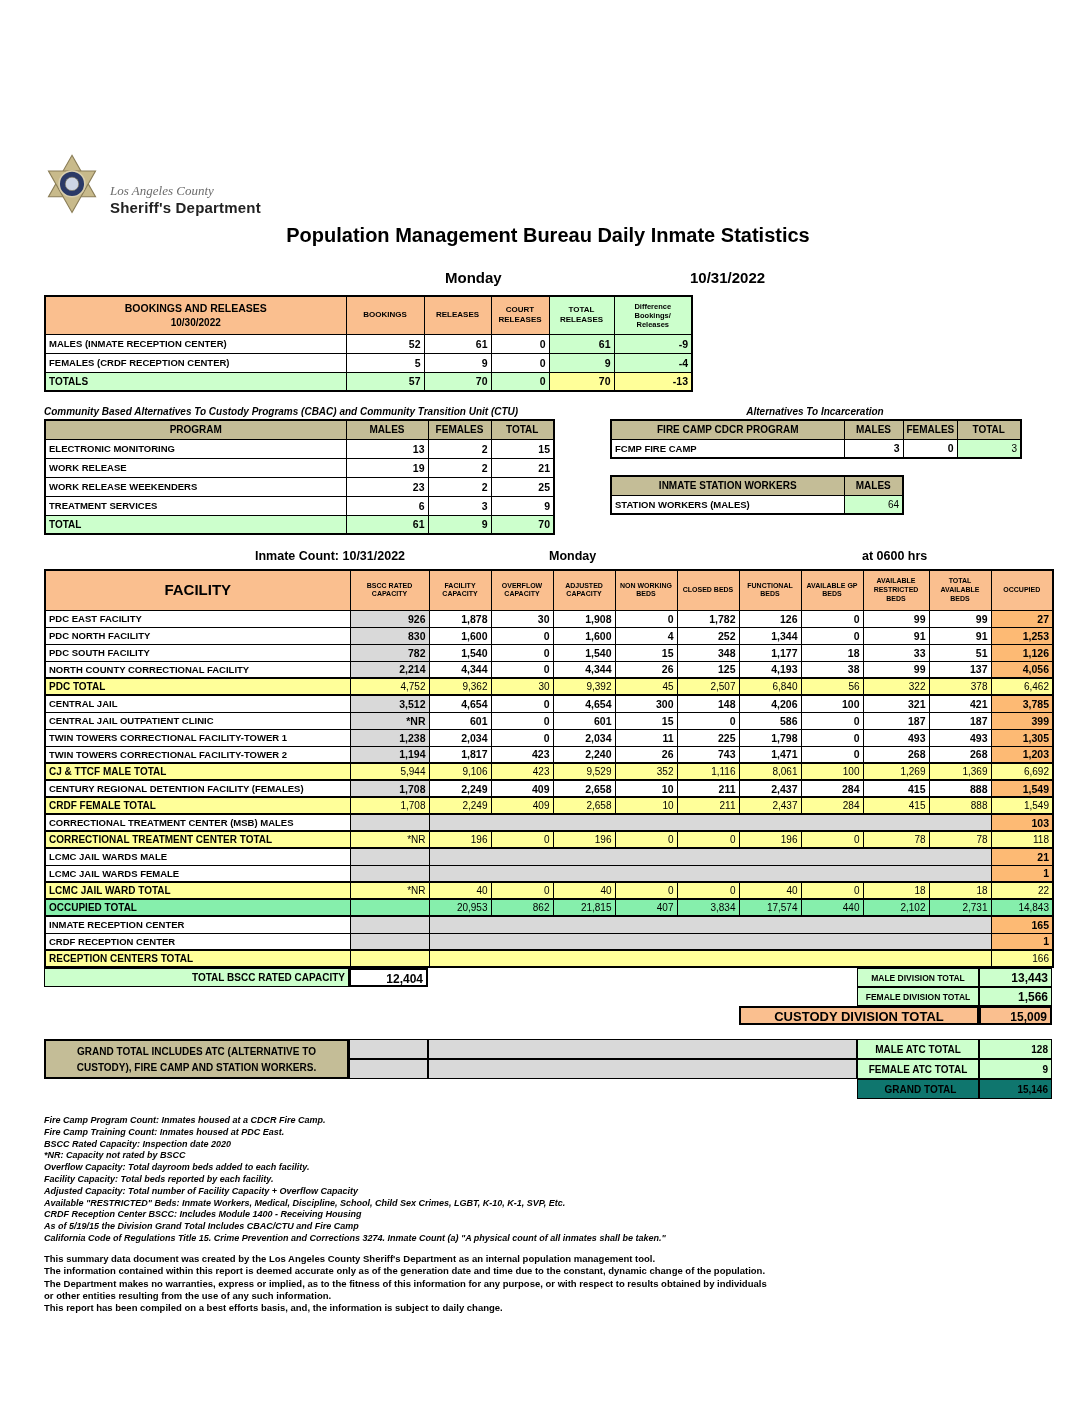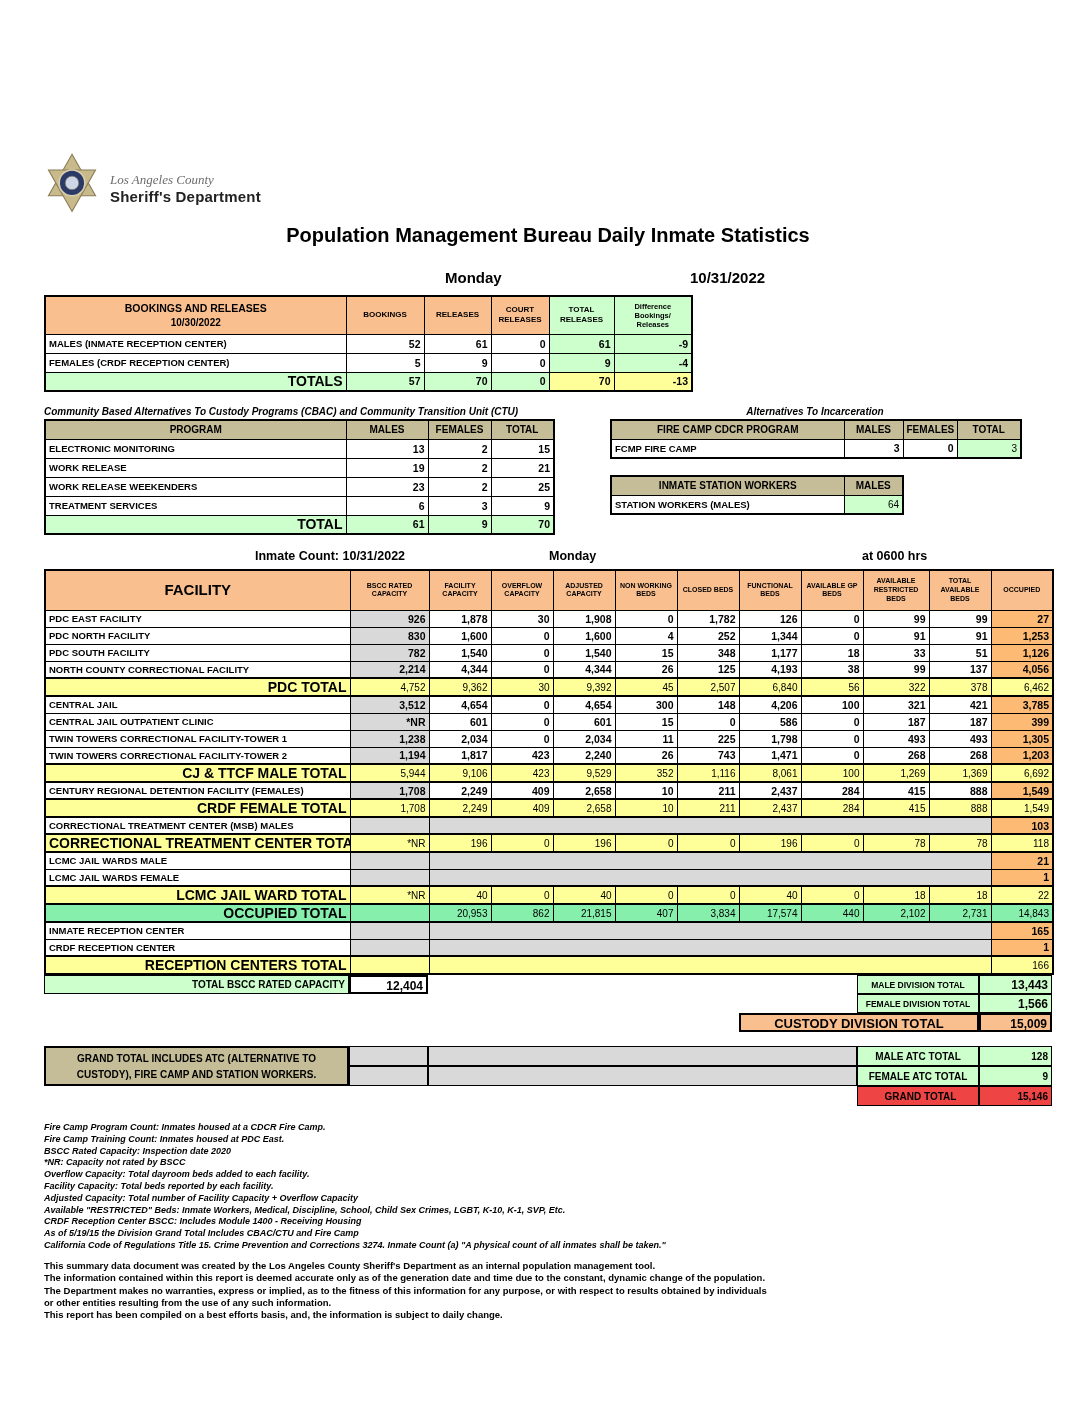--- a/index.html
+++ b/index.html
@@ -1,36 +1,36 @@
 <!DOCTYPE html>
 <html><head>
 <meta charset="utf-8">
 <style>
   * { box-sizing: border-box; margin: 0; padding: 0; }
   body { background:#ffffff; font-family:"Liberation Sans", sans-serif; }
   .page { position:relative; width:1088px; min-height:1408px; background:#fff; padding:152px 36px 20px 44px; }
 
   
-  .logo-row { display:flex; align-items:center; gap:10px; height:64px; }
+  .logo-row { display:flex; align-items:flex-end; gap:10px; height:64px; }
   .logo-text { padding-top:8px; }
   .agency1 { font-family:"Liberation Serif", serif; font-style:italic; color:#6b6b6b; font-size:13px; }
   .agency2 { font-weight:bold; font-size:15px; color:#222; letter-spacing:.2px; }
   .doc-title { text-align:center; font-size:20px; font-weight:bold; margin-top:8px; color:#000; }
   .daydate { position:relative; height:20px; margin-top:22px; font-weight:bold; font-size:15px; }
   .daydate .day { position:absolute; left:401px; }
   .daydate .date { position:absolute; left:646px; }
 
   
   table { border-collapse:collapse; table-layout:fixed; border:2px solid #000; }
   td, th { border:1px solid #000; font-size:10px; padding:0 3px; overflow:hidden; white-space:nowrap; height:19px; }
   th { font-weight:bold; text-align:center; }
   .num { text-align:right; }
   .vbold { font-weight:bold; font-size:10.5px; }
   .fl { font-weight:bold; text-align:left; font-size:9.5px; }
-  .fr { font-weight:bold; text-align:right; font-size:14px; }
+  .fr { font-weight:bold; text-align:left; font-size:10px; }
   .o  { background:#FABF8F; }
   .g  { background:#CCFFCC; }
   .y  { background:#FFFF99; }
   .b  { background:#fdba74; }
   .gy { background:#D9D9D9; }
   .tan{ background:#C4BD97; }
 
   
   #bookings { margin-top:6px; }
   #bookings thead th { height:38px; }
@@ -69,21 +69,21 @@
   .ctr{text-align:center;} .rgt{text-align:right;}
   .big{font-size:13px; font-weight:bold;} .val{font-size:12px; font-weight:bold;}
   .b2{border-width:2px;}
   .lblsm{font-size:8.5px; font-weight:bold; text-align:center;}
 
   
   .gblock { display:grid; grid-template-columns:305px 79px 429px 122px 73px; grid-auto-rows:20px; width:896px; margin-top:14px; }
   .gcell { border:1px solid #000; font-size:10px; padding:0 3px; line-height:19px; }
   .gnote { grid-row:1 / span 2; border:2px solid #000; font-size:10px; font-weight:bold; text-align:center; line-height:1.6; padding-top:3px; }
   .gnone { border:none; }
-  .bm { background:#ef4444;padding-left:8px; }
+  .bm { background:#0f766e;padding-left:8px; }
 
   
   .footnotes { margin-top:16px; font-size:9px; font-weight:bold; font-style:italic; line-height:11.8px; }
   .disclaimer { margin-top:8px; font-size:9.5px; font-weight:bold; line-height:12.4px; }
 </style>
 </head>
 <body>
 
 <div class="page">
 

